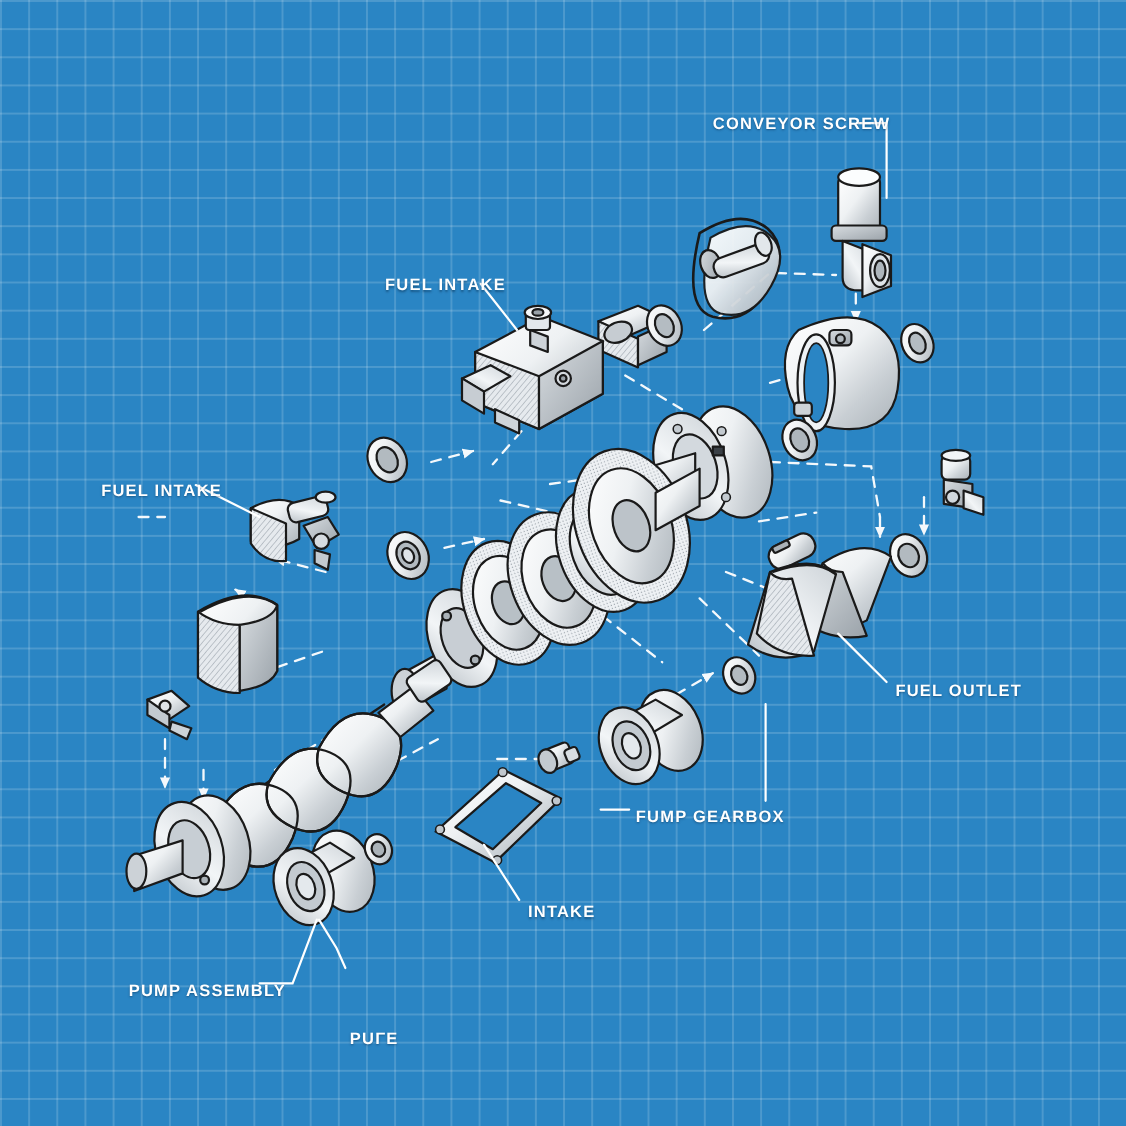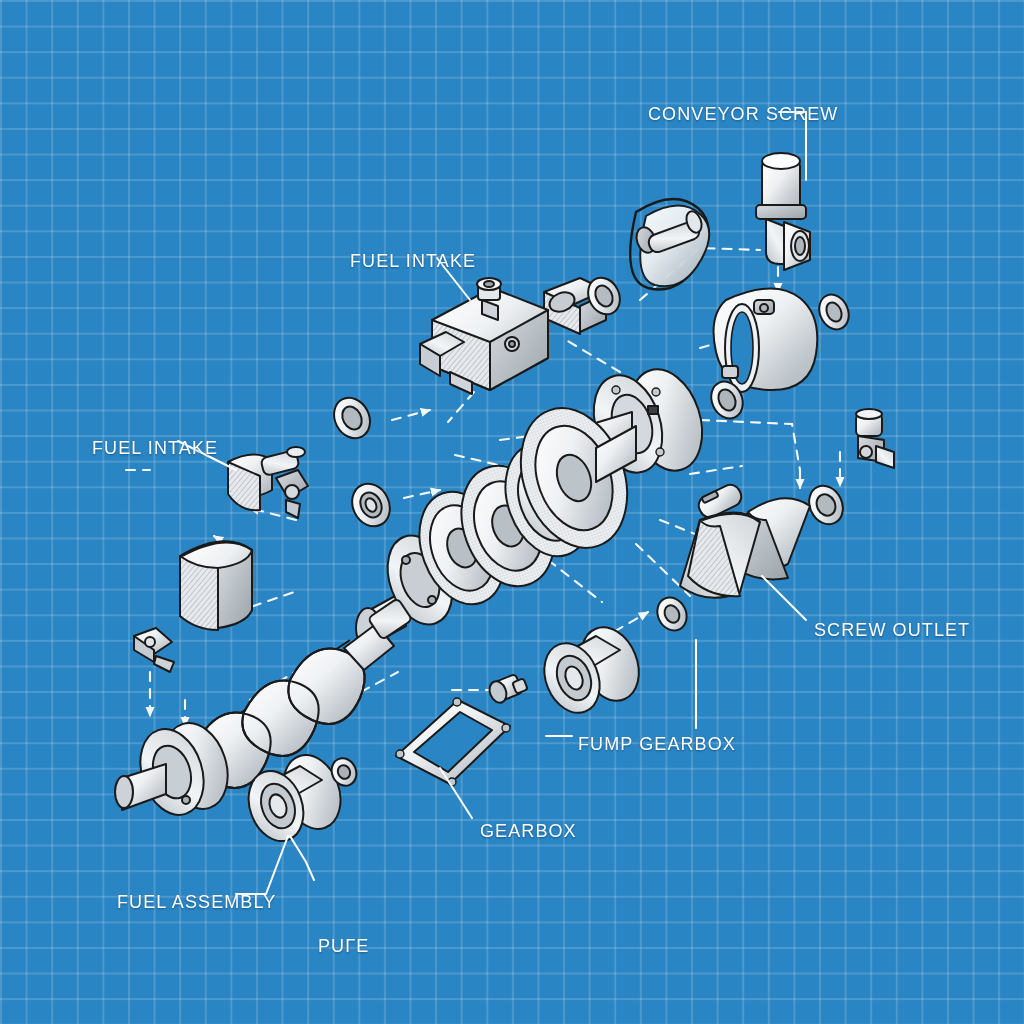--- a/index.html
+++ b/index.html
@@ -8,21 +8,21 @@
     background-color:#2a85c4;
     background-image:
       linear-gradient(to right, rgba(255,255,255,0.16) 1.5px, transparent 1.5px),
       linear-gradient(to bottom, rgba(255,255,255,0.16) 1.5px, transparent 1.5px);
     background-size:25.6px 25.6px;
     font-family:"Liberation Sans", sans-serif;
   }
   #art{position:absolute;left:0;top:0;width:1024px;height:1024px;}
   .lbl{
     position:absolute;color:#ffffff;font-family:"Liberation Sans",sans-serif;
-    font-size:18px;font-weight:400;letter-spacing:1.1px;white-space:nowrap;
+    font-size:15px;font-weight:700;letter-spacing:1.1px;white-space:nowrap;
     text-shadow:0 1px 2px rgba(0,30,60,.45);
   }
 </style>
 </head>
 <body>
 
 <div id="stage">
 
   <svg id="art" viewBox="0 0 1024 1024">
     <defs>
@@ -342,19 +342,19 @@
       <path d="M696 728 L696 640 M572 736 L546 736"></path>
       <path d="M472 818 L440 768"></path>
       <path d="M236 894 L266 894 L288 836"></path>
       <path d="M314 880 L306 862 L290 836"></path>
     </g>
   </svg>
 
   <div class="lbl" style="left:648px;top:104px;">CONVEYOR SCREW</div>
   <div class="lbl" style="left:350px;top:251px;">FUEL INTAKE</div>
   <div class="lbl" style="left:92px;top:438px;">FUEL INTAKE</div>
-  <div class="lbl" style="left:814px;top:620px;">SCREW OUTLET</div>
+  <div class="lbl" style="left:814px;top:620px;">FUEL OUTLET</div>
   <div class="lbl" style="left:578px;top:734px;">FUMP GEARBOX</div>
-  <div class="lbl" style="left:480px;top:821px;">GEARBOX</div>
-  <div class="lbl" style="left:117px;top:892px;">FUEL ASSEMBLY</div>
+  <div class="lbl" style="left:480px;top:821px;">INTAKE</div>
+  <div class="lbl" style="left:117px;top:892px;">PUMP ASSEMBLY</div>
   <div class="lbl" style="left:318px;top:936px;">PUΓE</div>
 
 </div>
 
 </body></html>

